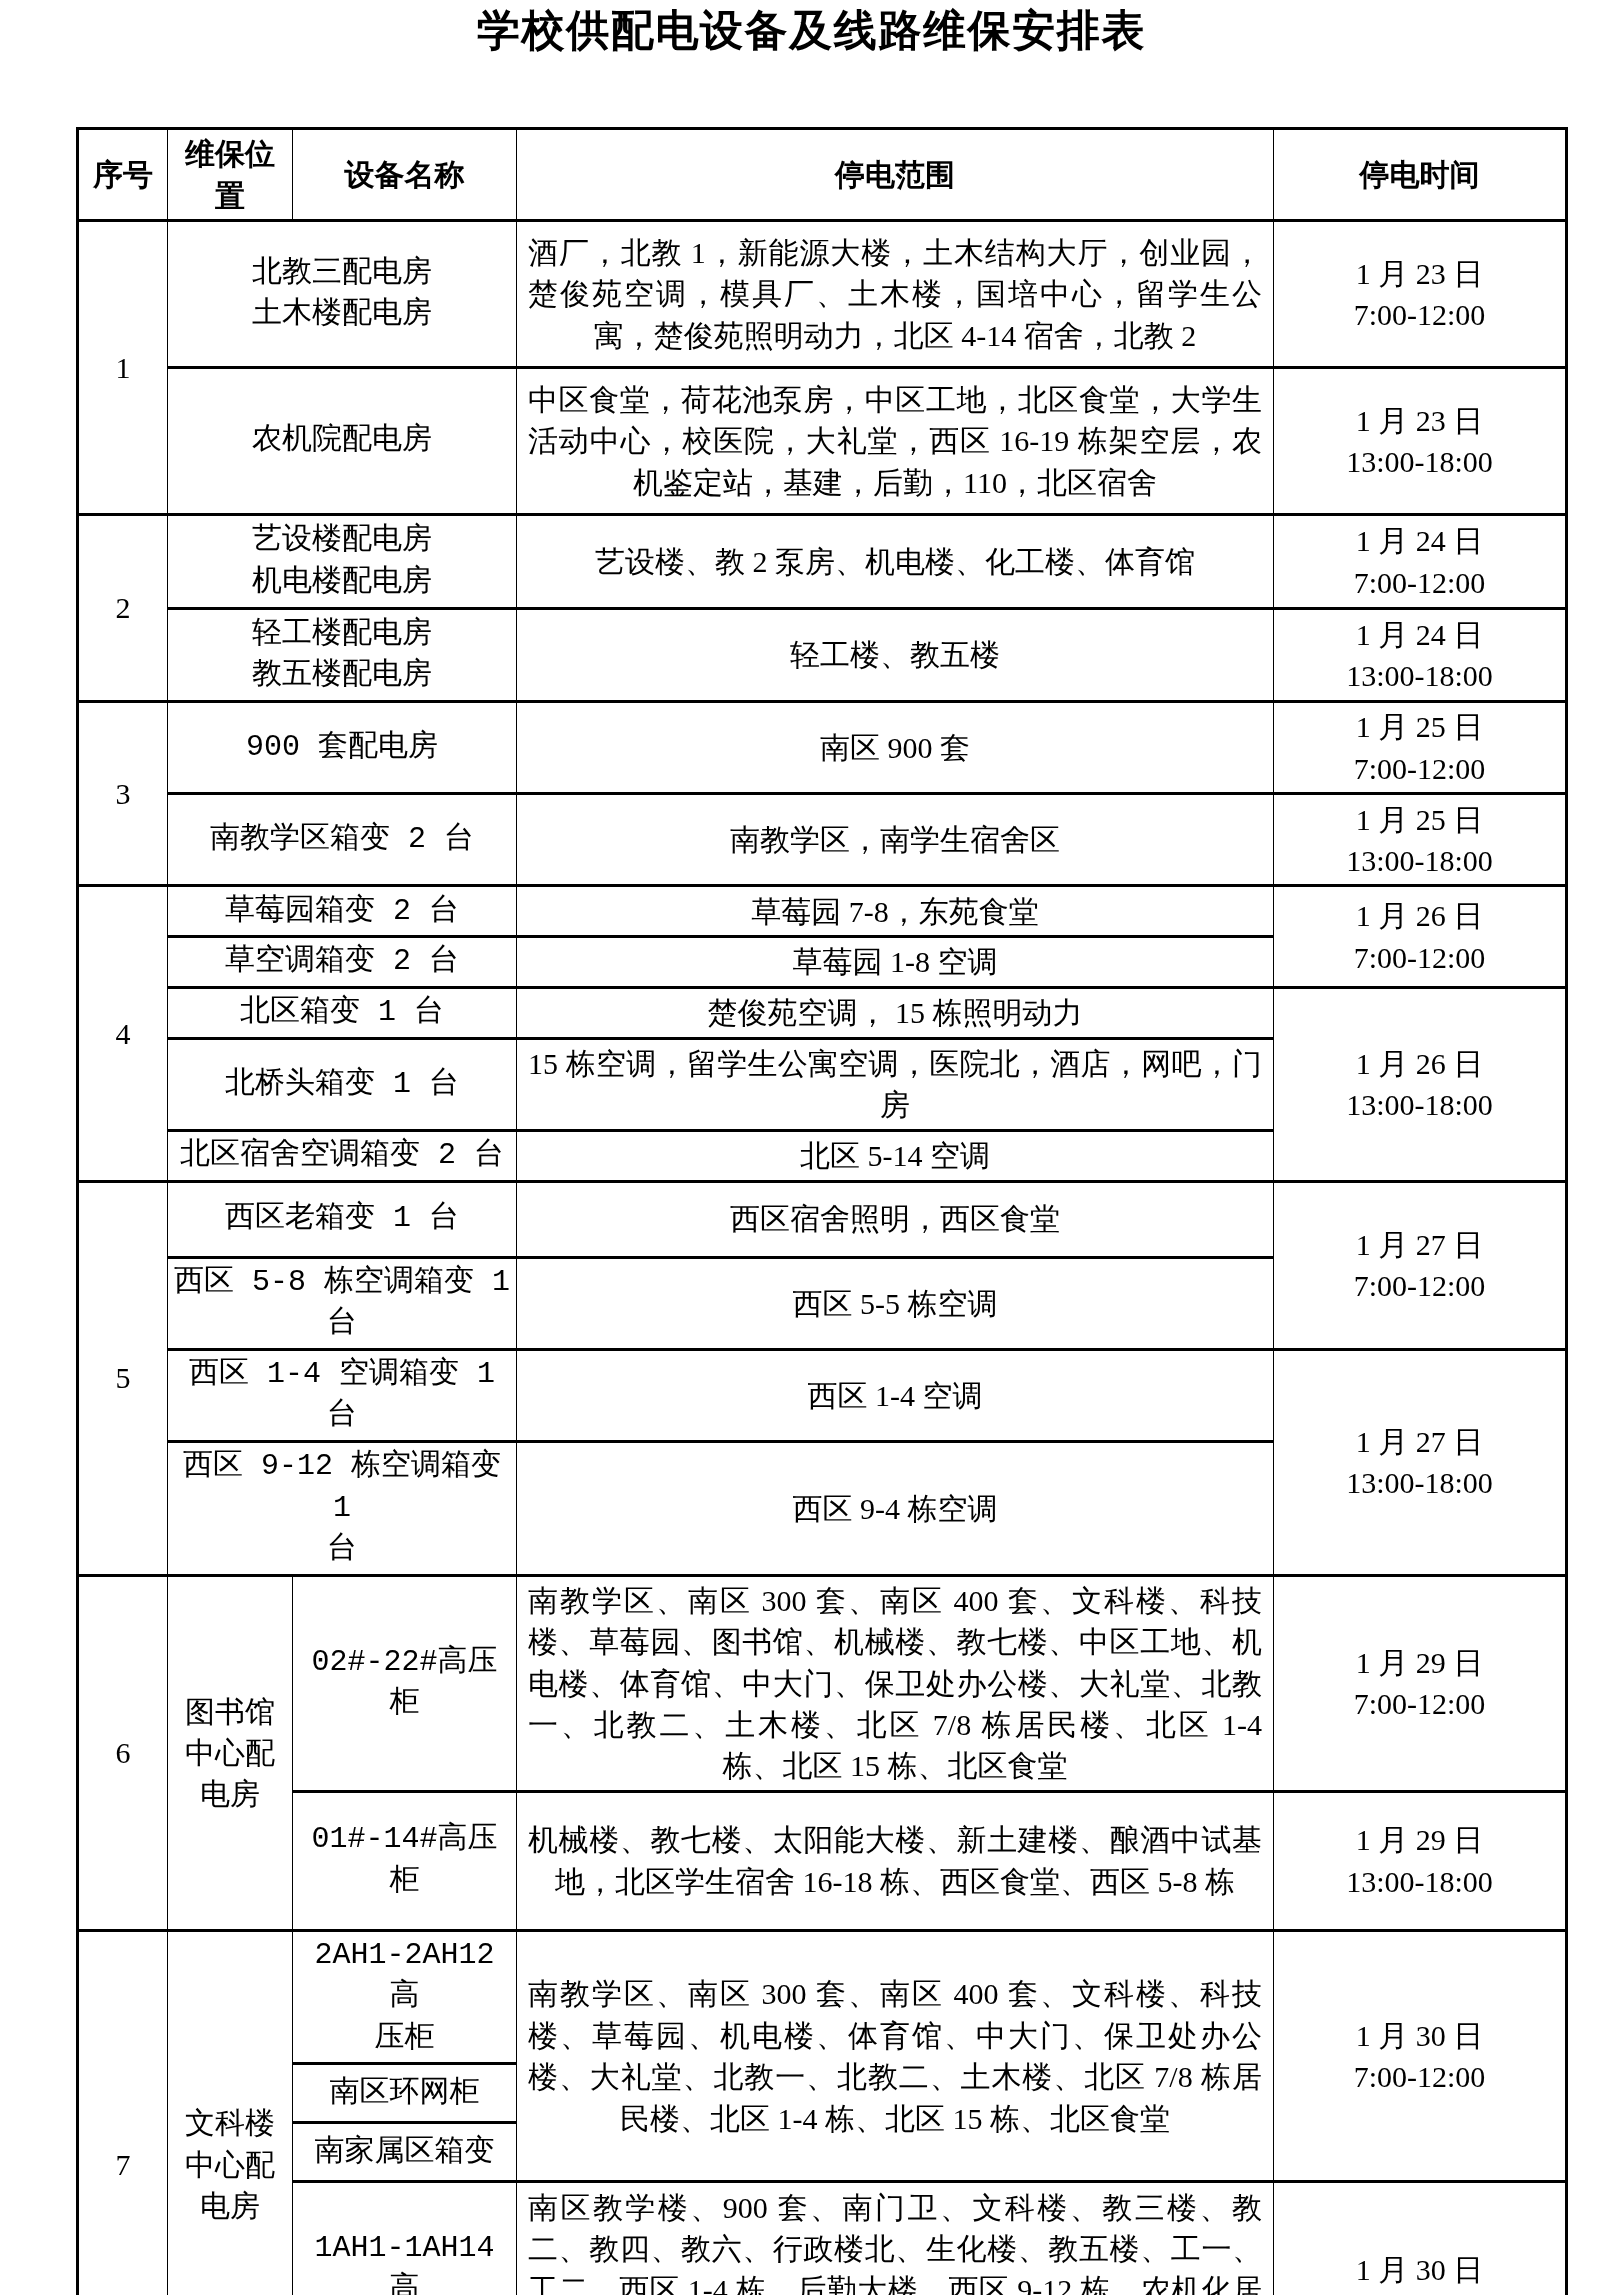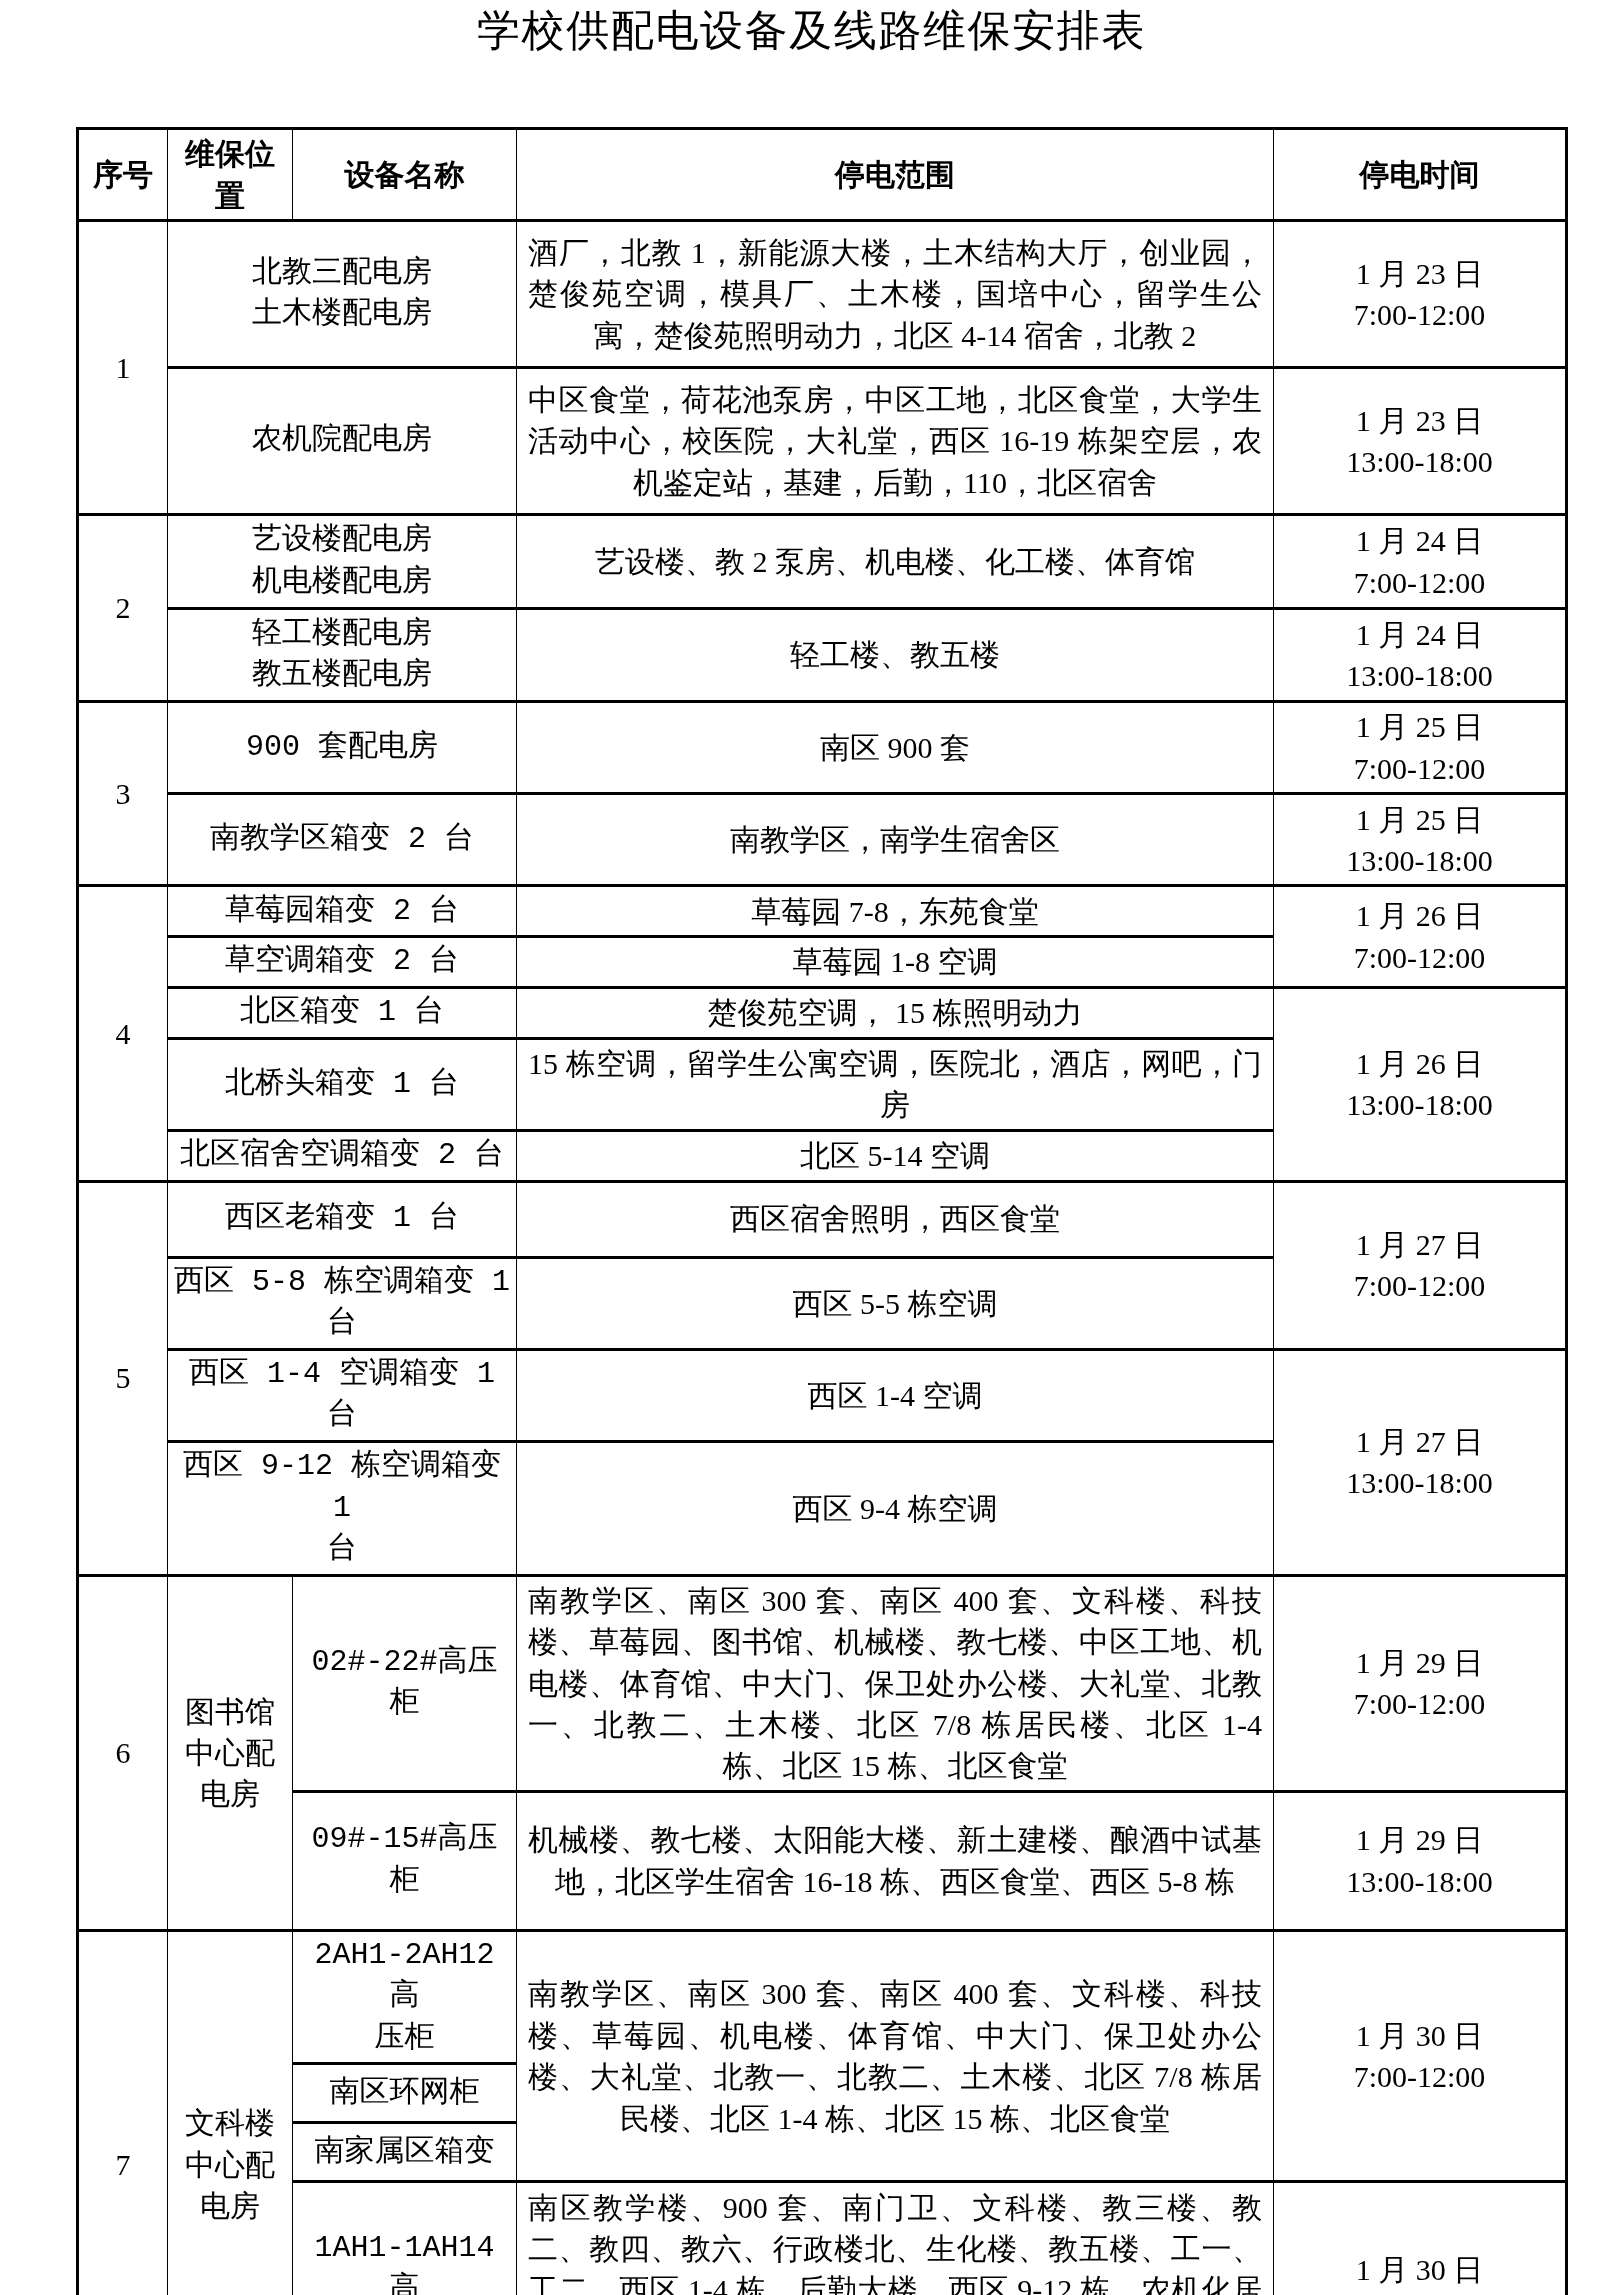--- a/index.html
+++ b/index.html
@@ -10,21 +10,21 @@
     margin:0 auto;
     background:#ffffff;
     color:#000;
     font-family:"Liberation Serif","DejaVu Serif",serif;
   }
   .doc-title{
     position:absolute;
     top:4.8px;left:0;width:100%;
     text-align:center;
     font-family:"Liberation Sans","DejaVu Sans",sans-serif;
-    font-weight:normal;
+    font-weight:bold;
     font-size:43px;
     line-height:51px;
     letter-spacing:1.6px;
   }
   table.maint{
     position:absolute;
     left:76px;top:127px;
     width:1490px;
     border-collapse:collapse;
     table-layout:fixed;
@@ -181,21 +181,21 @@
       <td rowspan="2">6</td>
       <td rowspan="2" class="loc">图书馆
 中心配
 电房</td>
       <td class="device">02#-22#高压柜</td>
       <td class="scope">南教学区、南区 300 套、南区 400 套、文科楼、科技楼、草莓园、图书馆、机械楼、教七楼、中区工地、机电楼、体育馆、中大门、保卫处办公楼、大礼堂、北教一、北教二、土木楼、北区 7/8 栋居民楼、北区 1-4 栋、北区 15 栋、北区食堂</td>
       <td>1 月 29 日
 7:00-12:00</td>
     </tr>
     <tr style="height:139px">
-      <td class="device">09#-15#高压柜</td>
+      <td class="device">01#-14#高压柜</td>
       <td class="scope">机械楼、教七楼、太阳能大楼、新土建楼、酿酒中试基地，北区学生宿舍 16-18 栋、西区食堂、西区 5-8 栋</td>
       <td>1 月 29 日
 13:00-18:00</td>
     </tr>
 
     <tr style="height:91px">
       <td rowspan="4">7</td>
       <td rowspan="4" class="loc">文科楼
 中心配
 电房</td>

